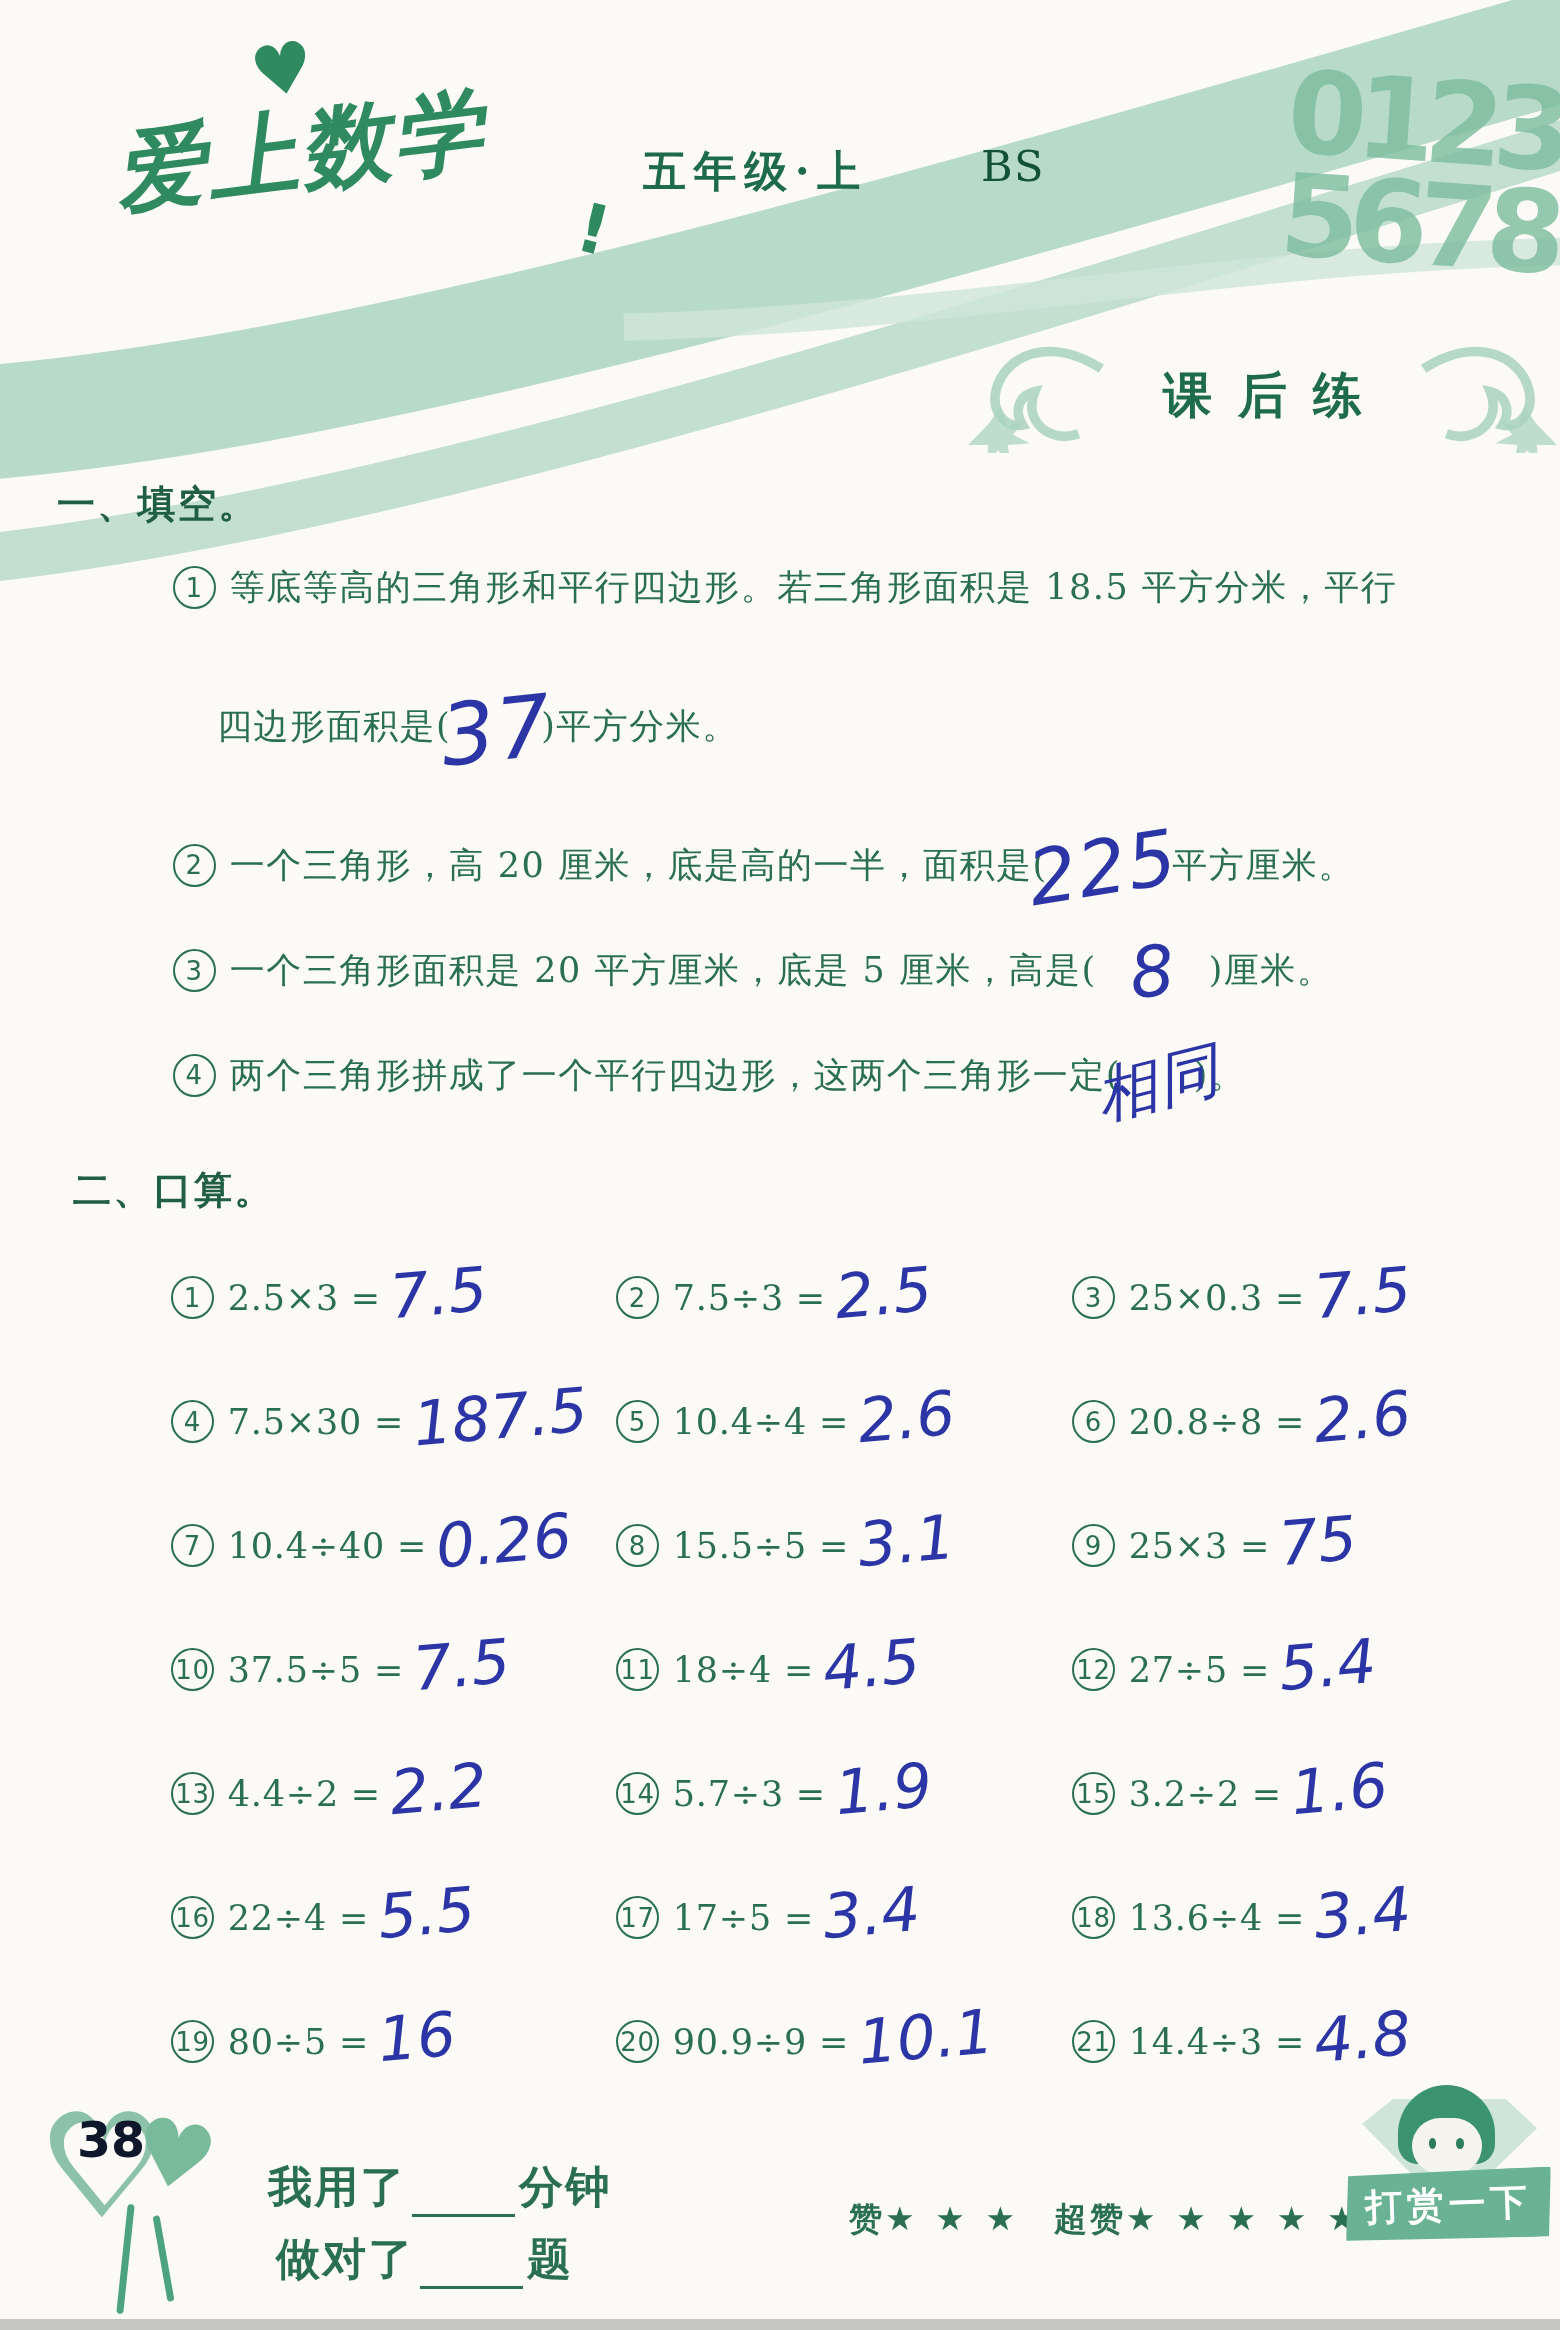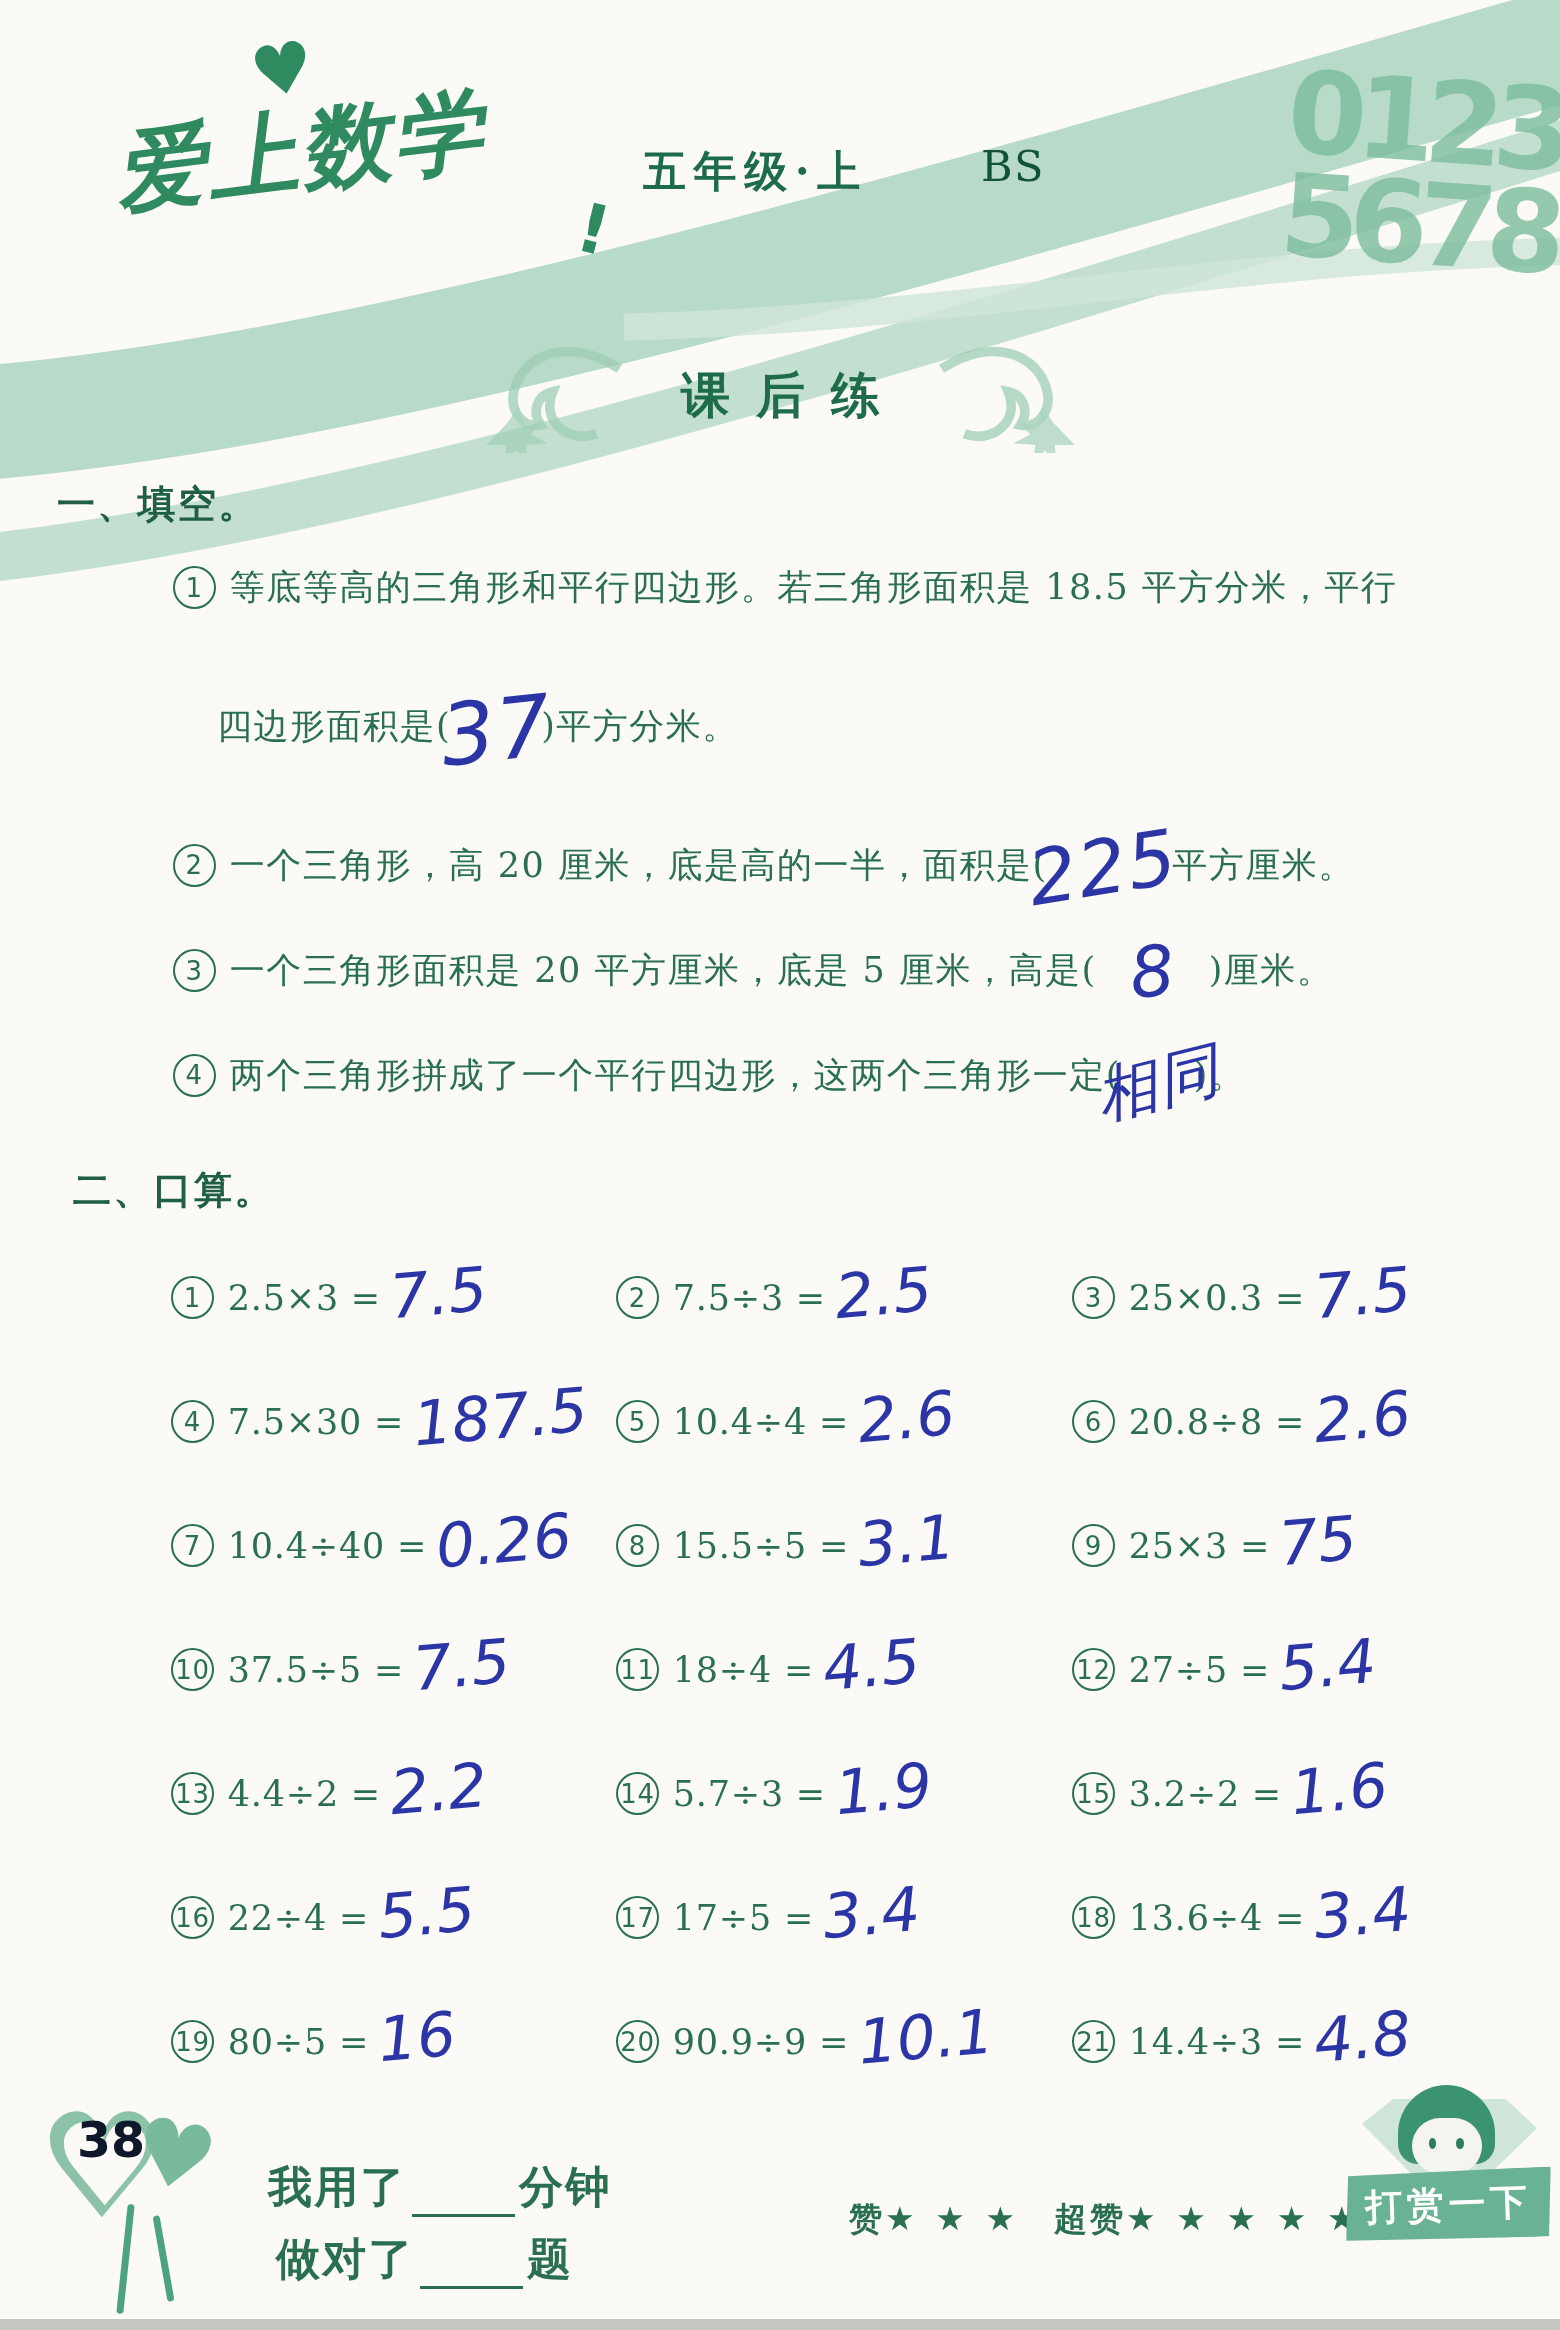--- a/index.html
+++ b/index.html
@@ -20,21 +20,21 @@
           color:#1d6b4a; letter-spacing:7.6px; }
   .edition { position:absolute; left:981px; top:141px; font-size:43px; color:#145238;
           letter-spacing:1.5px; }
   .deco-nums { position:absolute; left:1202px; top:68px; width:357px;
           font-family:"DejaVu Sans",sans-serif; font-weight:bold; font-size:114px;
           color:#7cbd9d; opacity:.8; letter-spacing:-10.6px; transform:rotate(4deg);
           line-height:.9; text-align:right; }
 
   
   .title-row { position:absolute; left:0; top:327px; width:1561px; height:137px;
-          display:flex; align-items:center; justify-content:center; gap:21px; }
+          display:flex; align-items:center; justify-content:flex-end; gap:21px; }
   .title-text { font-size:49px; font-weight:bold; color:#1e6c49; letter-spacing:26px;
           text-indent:26px; }
   .fl { width:152px; height:114px; opacity:.85; }
   .fl.right { transform:scaleX(-1); }
 
   
   .sec-head { position:absolute; font-size:38px; font-weight:bold; color:#205f43;
           letter-spacing:2.3px; }
   .q-line { position:absolute; display:flex; align-items:center; white-space:pre;
           font-size:35px; color:#2a7050; letter-spacing:1.5px; }

